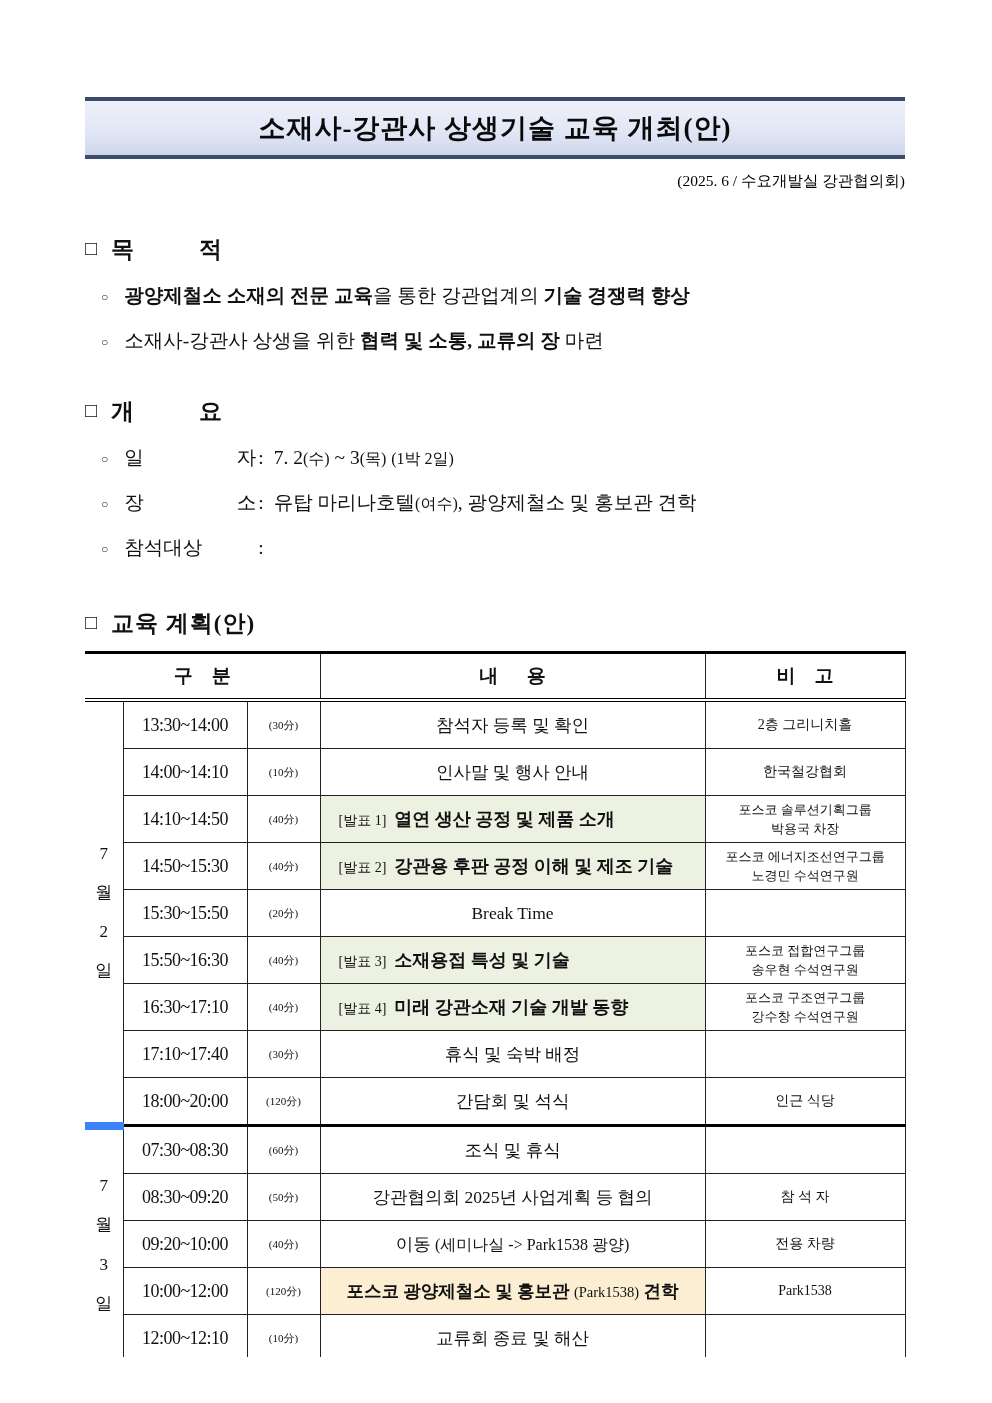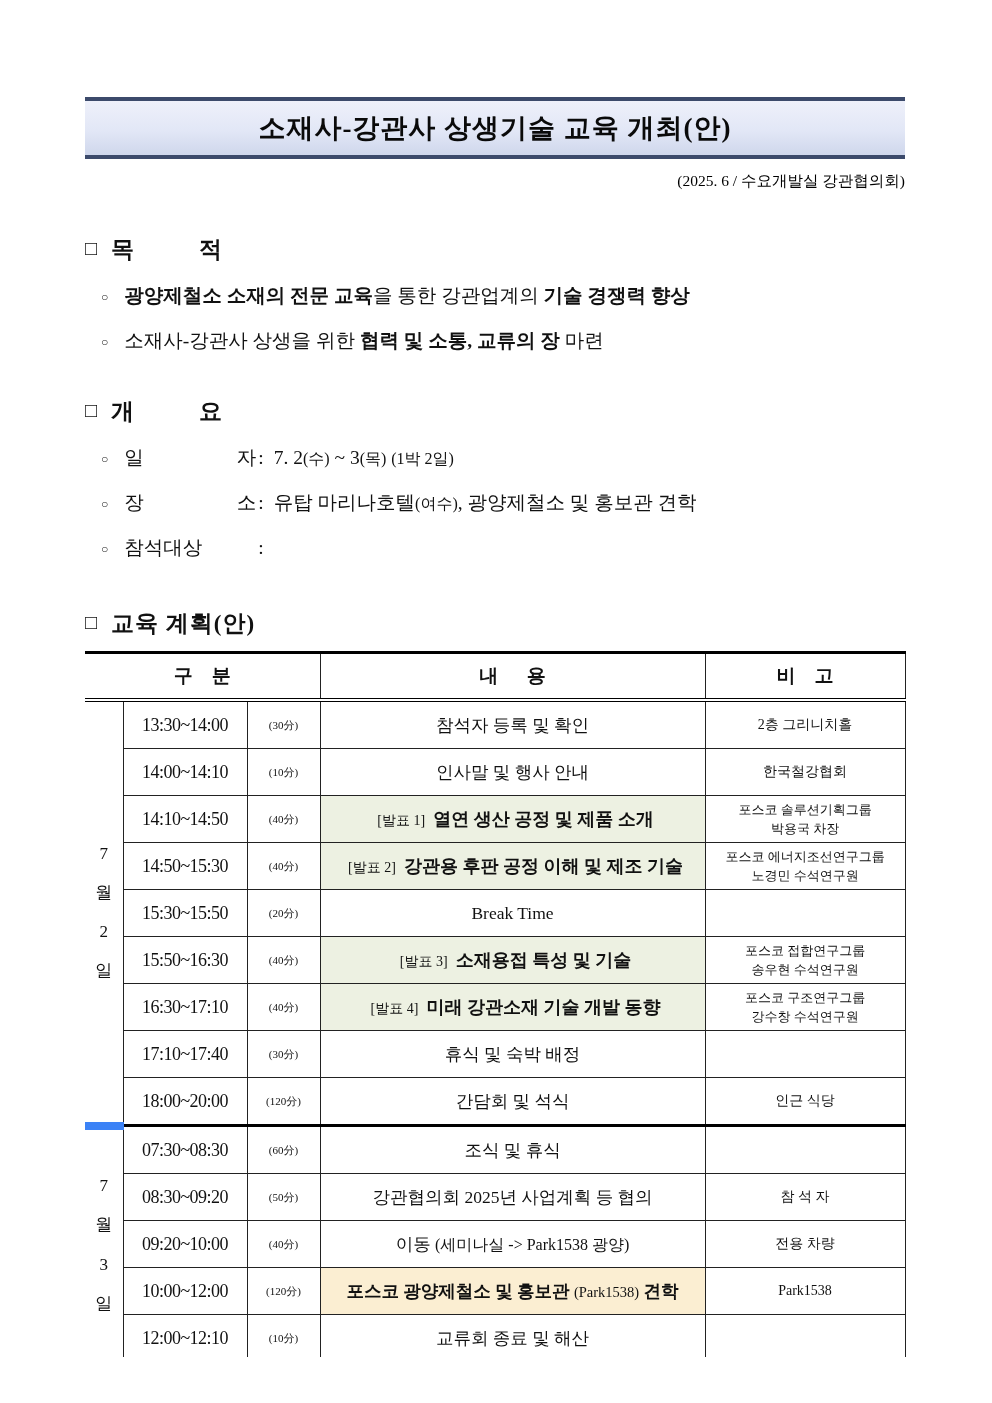--- a/index.html
+++ b/index.html
@@ -41,21 +41,21 @@
   .sched td{height:40px;text-align:center;vertical-align:middle;font-size:17.5px;}
   .sched tr.sep td{border-top:3px solid #000;}
   .sched tr.last td{border-bottom:4px solid #be185d;}
   td.day{border-left:none;border-bottom:8px solid #3b82f6;vertical-align:middle;padding:0;}
   .daylab{width:1.1em;margin:0 auto;word-break:break-all;line-height:2.3;font-size:17px;text-align:center;}
   td.time{font-size:18px;letter-spacing:-0.5px;}
   td.dur{font-size:11px;margin-top:40px;}
   td.cnt{font-size:17.5px;}
   td.cnt .pfx{font-size:14px;margin-right:8px;}
   td.cnt .ptitle{font-size:18px;font-weight:bold;}
-  td.cnt-left{text-align:center;padding-left:10px;}
+  td.cnt-left{text-align:left;padding-left:18px;}
   td.note{font-size:14px;}
   .n2{font-size:13px;line-height:1.5;}
   .hl-g{background:#edf1e2;}
   .hl-o{background:#fbeed2;}
   .vb{font-weight:bold;font-size:17.5px;}
   .vb .sm{font-size:14.5px;font-weight:normal;}
 
   .footnote{margin-top:18px;font-size:17.5px;color:#1a1a1a;}
 </style>
 </head>

